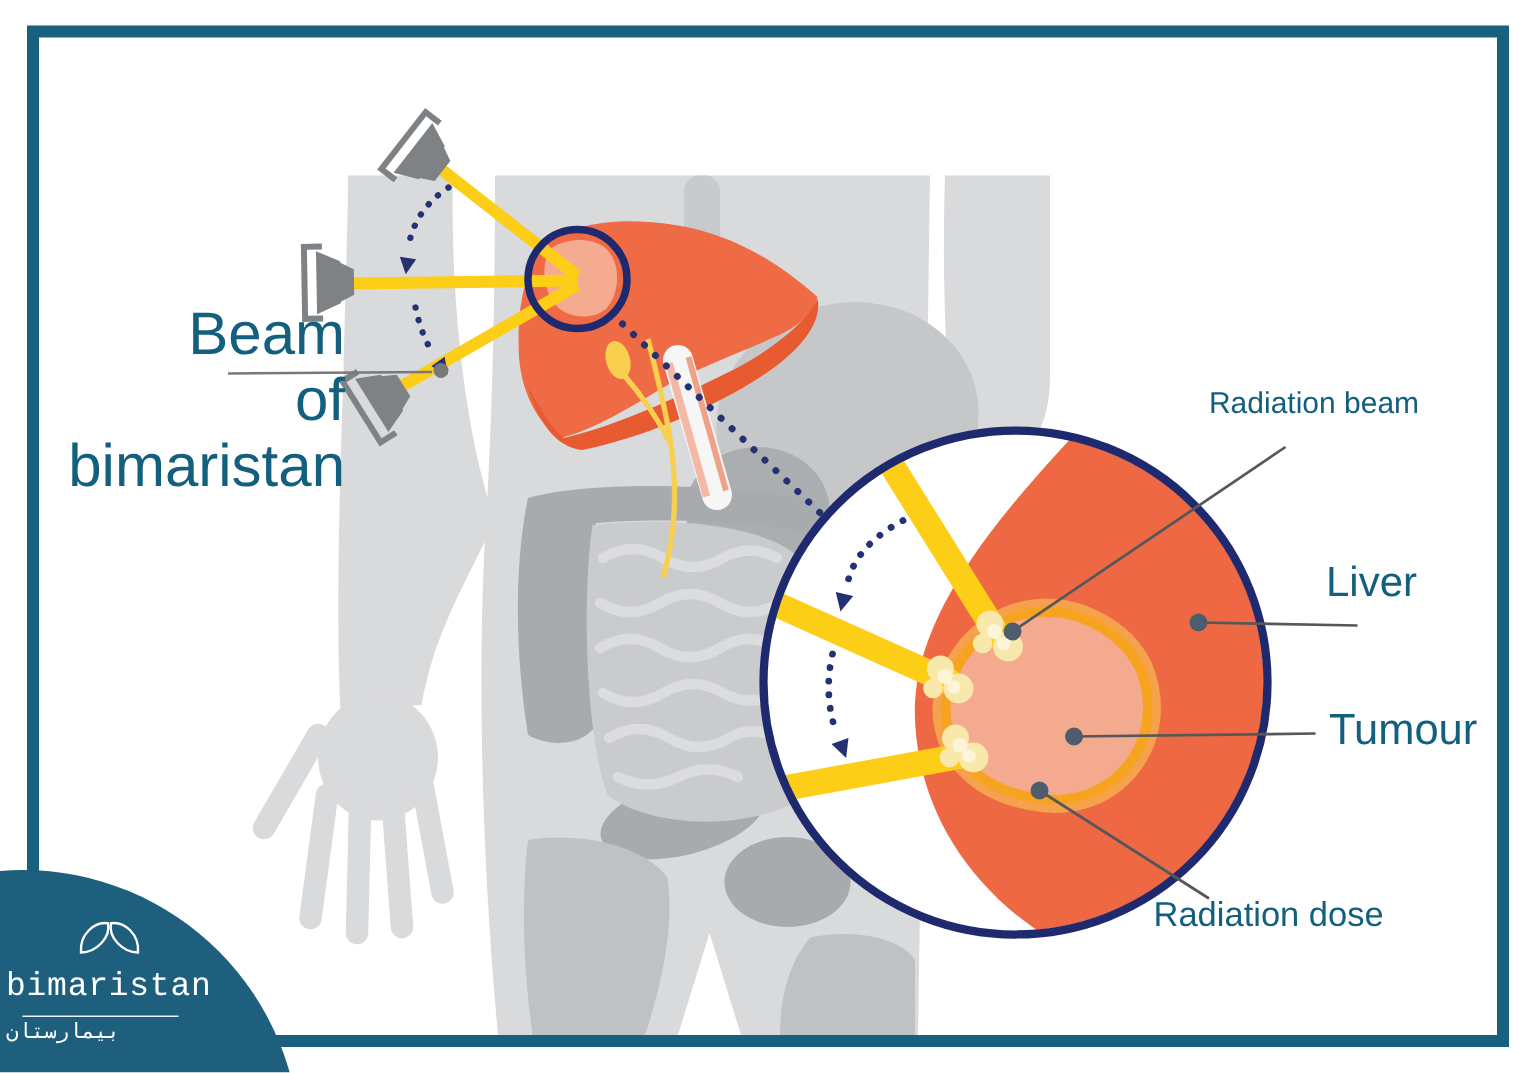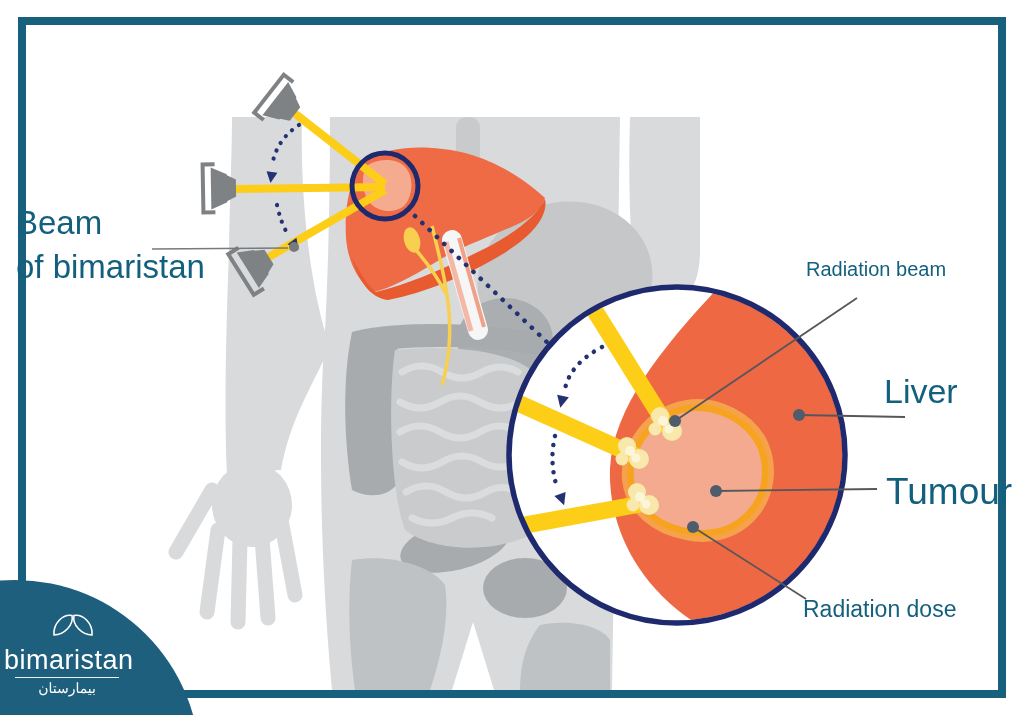--- a/index.html
+++ b/index.html
@@ -2,33 +2,33 @@
 <html><head>
 <meta charset="utf-8">
 <style>
   html,body{margin:0;padding:0;background:#fff;}
   #stage{position:relative;width:1024px;height:715px;background:#fff;overflow:hidden;
          font-family:"Liberation Sans",sans-serif;}
   #frame{position:absolute;left:18px;top:17px;width:988px;height:681px;
          border:8px solid #17617F;box-sizing:border-box;z-index:4;}
   #art{position:absolute;left:0;top:0;z-index:2;}
   .lbl{position:absolute;z-index:6;color:#135F7E;}
-  #beam-label{left:16px;top:201px;width:214px;text-align:left;font-size:33px;line-height:44px;}
+  #beam-label{left:16px;top:201px;width:214px;text-align:right;font-size:40px;line-height:44px;}
   #rbdt-label{left:752px;top:255px;width:248px;text-align:center;font-size:20px;line-height:28px;}
-  #liver-label{left:884px;top:372px;width:120px;font-size:34px;}
-  #tumour-label{left:886px;top:471px;width:130px;font-size:37px;}
-  #dose-label{left:803px;top:596px;width:200px;font-size:23px;}
+  #liver-label{left:884px;top:372px;width:120px;font-size:28px;}
+  #tumour-label{left:886px;top:471px;width:130px;font-size:29px;}
+  #dose-label{left:769px;top:596px;width:200px;font-size:23px;}
   #logo-circle{position:absolute;left:-170px;top:580px;width:370px;height:370px;border-radius:50%;
                background:#1D5F7D;z-index:5;}
   .logo-item{position:absolute;z-index:6;color:#fff;}
   #logo-icon{left:50px;top:610px;width:46px;height:30px;}
   #logo-name{left:4px;top:645px;width:128px;text-align:center;
-             font-family:Liberation Sans, sans-serif;font-size:27px;letter-spacing:0.5px;}
+             font-family:Liberation Mono, monospace;font-size:22px;letter-spacing:0.5px;}
   #logo-rule{left:15px;top:677px;width:104px;height:1px;background:rgba(255,255,255,.92);}
-  #logo-arabic{left:4px;top:680px;width:126px;text-align:center;font-size:14px;letter-spacing:1px;}
+  #logo-arabic{left:4px;top:680px;width:126px;text-align:left;font-size:14px;letter-spacing:1px;font-family:Liberation Mono, monospace;}
 </style>
 </head>
 <body>
 
 <div id="stage">
 
   <div id="frame"></div>
 
   <svg id="art" width="1024" height="715" viewBox="0 0 1024 715">
     <defs>

